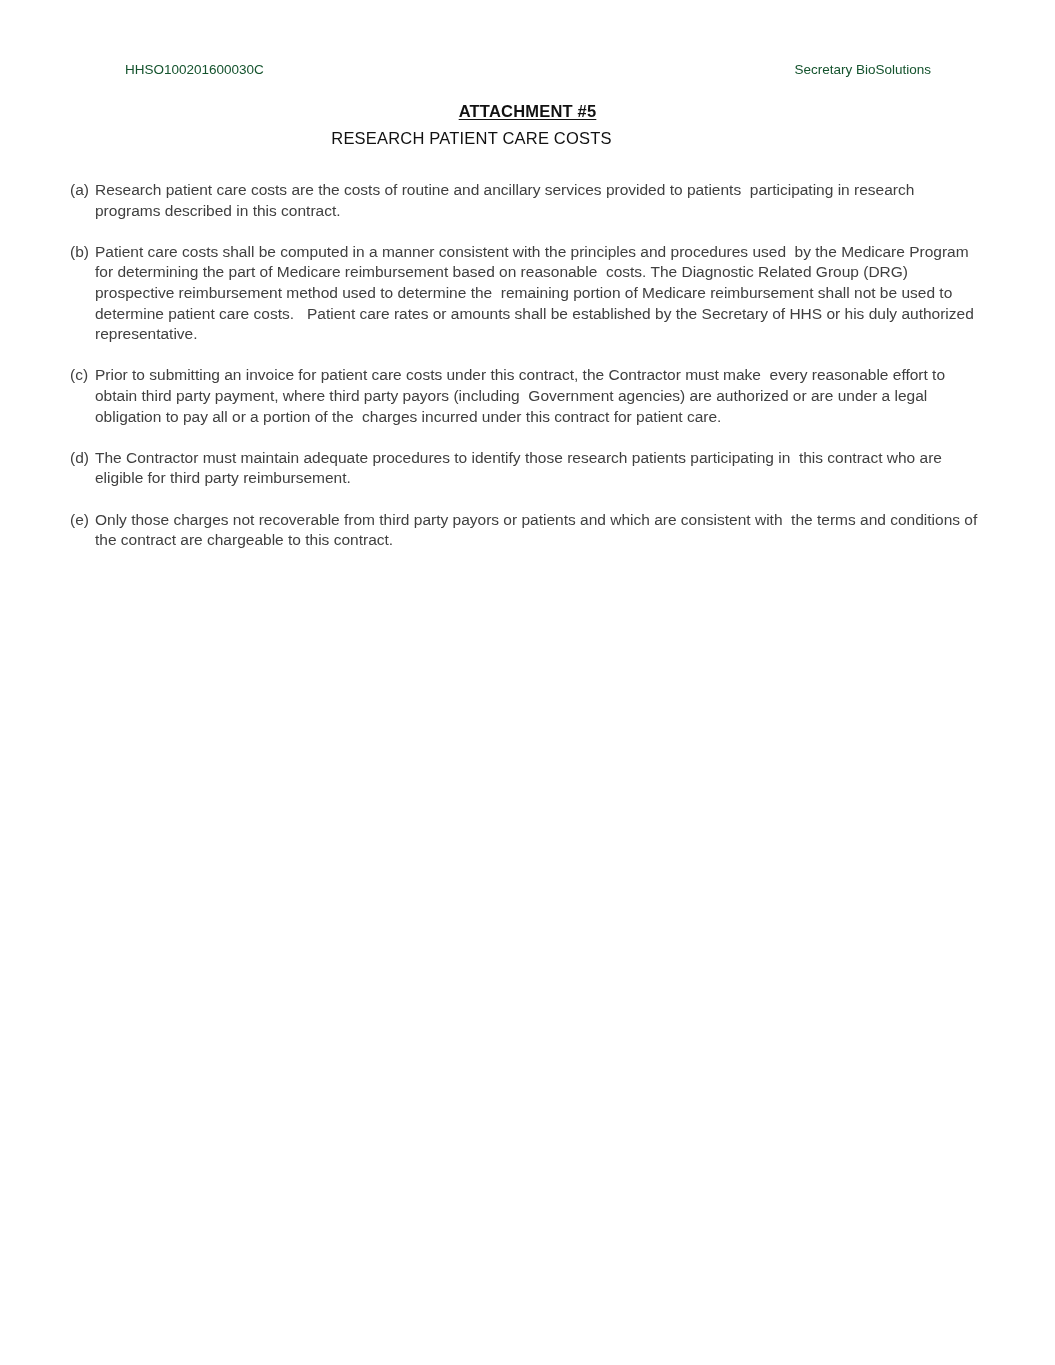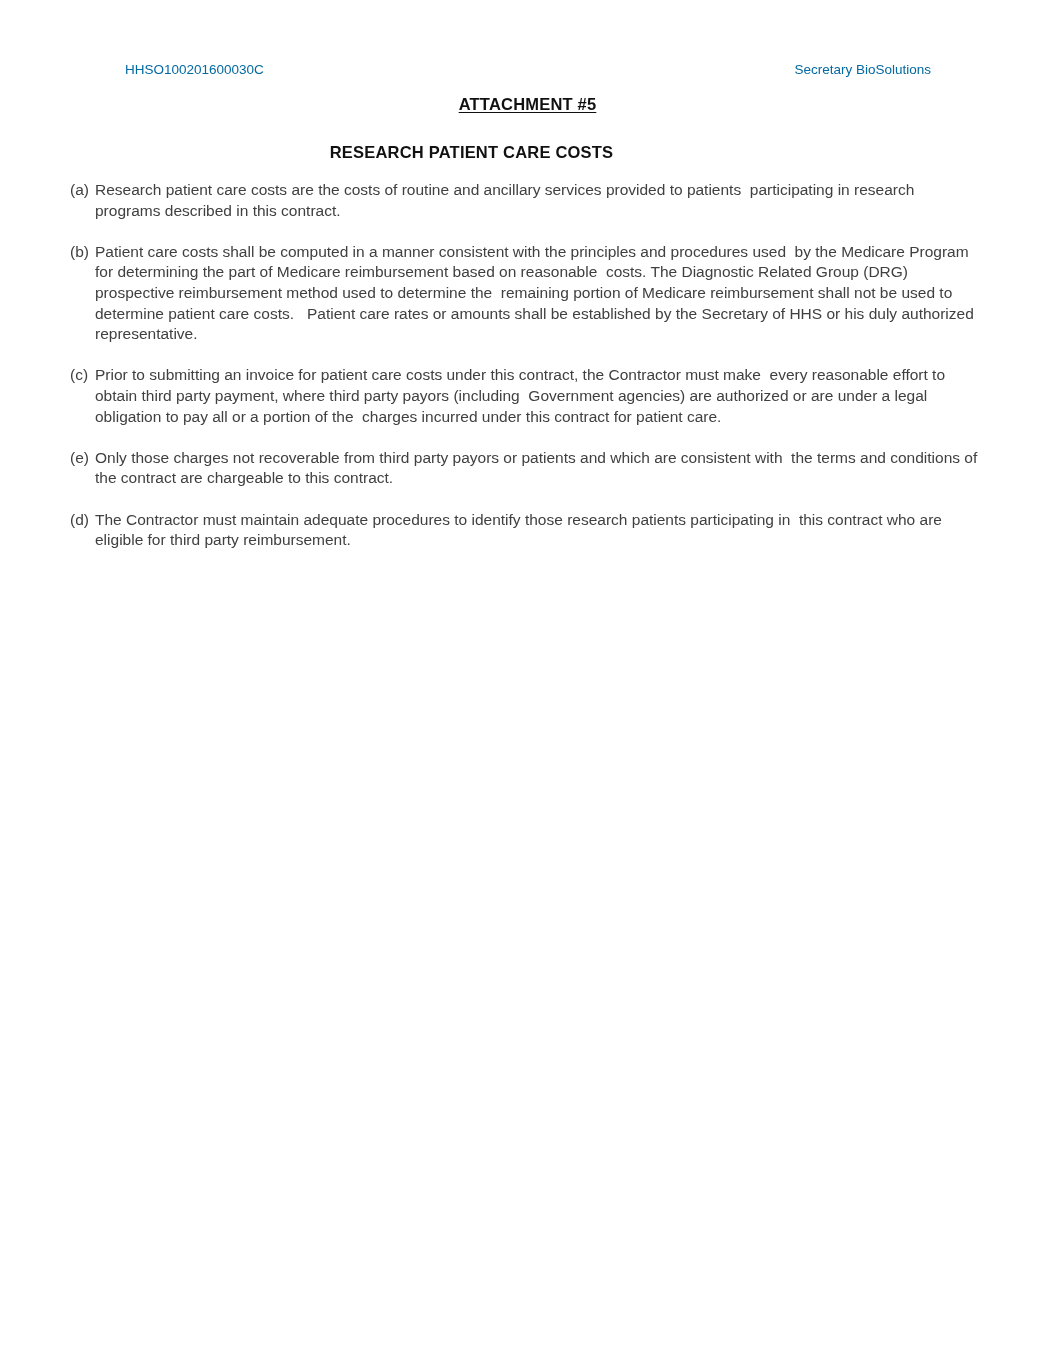--- a/index.html
+++ b/index.html
@@ -24,45 +24,45 @@
   .doc-header {
     position: absolute;
     top: 62px;
     left: 125px;
     right: 124px;
     display: flex;
     justify-content: space-between;
     align-items: flex-start;
     font-size: 13.5px;
     line-height: 16px;
-    color: #0369a1;
+    color: #14532d;
   }
   .doc-title {
     position: absolute;
-    top: 95px;
+    top: 102px;
     left: 0;
     width: 100%;
     text-align: center;
     font-size: 16.5px;
     font-weight: bold;
     letter-spacing: 0.2px;
     color: #111111;
   }
   .doc-title .underlined {
     text-decoration: underline;
     text-underline-offset: 2px;
   }
   .doc-subtitle {
     position: absolute;
-    top: 143px;
+    top: 129px;
     left: 0;
     right: 112px;
     text-align: center;
     font-size: 16.5px;
-    font-weight: bold;
+    font-weight: normal;
     letter-spacing: 0.2px;
     color: #111111;
   }
   .content {
     position: absolute;
     top: 180px;
     left: 70px;
     width: 912px;
   }
   .para {
@@ -106,22 +106,22 @@
 
     <p class="para">
       <span class="para-label">(b)</span><span class="para-text">Patient care costs shall be computed in a manner consistent with the principles and procedures used  by the Medicare Program for determining the part of Medicare reimbursement based on reasonable  costs. The Diagnostic Related Group (DRG) prospective reimbursement method used to determine the  remaining portion of Medicare reimbursement shall not be used to determine patient care costs.   Patient care rates or amounts shall be established by the Secretary of HHS or his duly authorized  representative.</span>
     </p>
 
     <p class="para">
       <span class="para-label">(c)</span><span class="para-text">Prior to submitting an invoice for patient care costs under this contract, the Contractor must make  every reasonable effort to obtain third party payment, where third party payors (including  Government agencies) are authorized or are under a legal obligation to pay all or a portion of the  charges incurred under this contract for patient care.</span>
     </p>
 
     <p class="para">
-      <span class="para-label">(e)</span><span class="para-text">Only those charges not recoverable from third party payors or patients and which are consistent with  the terms and conditions of the contract are chargeable to this contract.</span>
+      <span class="para-label">(d)</span><span class="para-text">The Contractor must maintain adequate procedures to identify those research patients participating in  this contract who are eligible for third party reimbursement.</span>
     </p>
 
     <p class="para">
-      <span class="para-label">(d)</span><span class="para-text">The Contractor must maintain adequate procedures to identify those research patients participating in  this contract who are eligible for third party reimbursement.</span>
+      <span class="para-label">(e)</span><span class="para-text">Only those charges not recoverable from third party payors or patients and which are consistent with  the terms and conditions of the contract are chargeable to this contract.</span>
     </p>
 
   </div>
 
 </div>
 
 </body></html>

